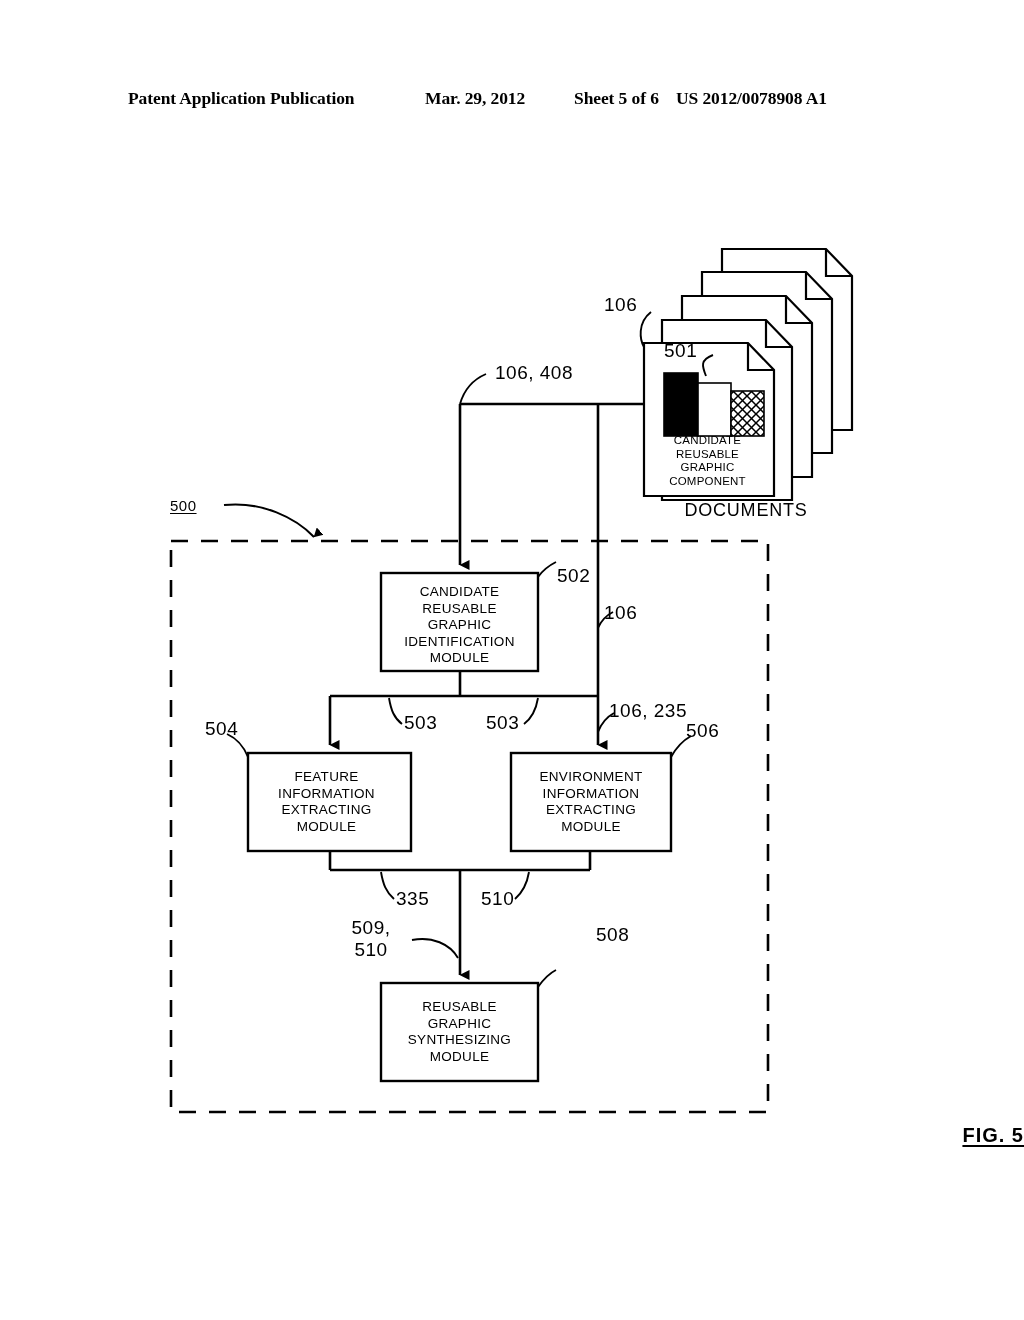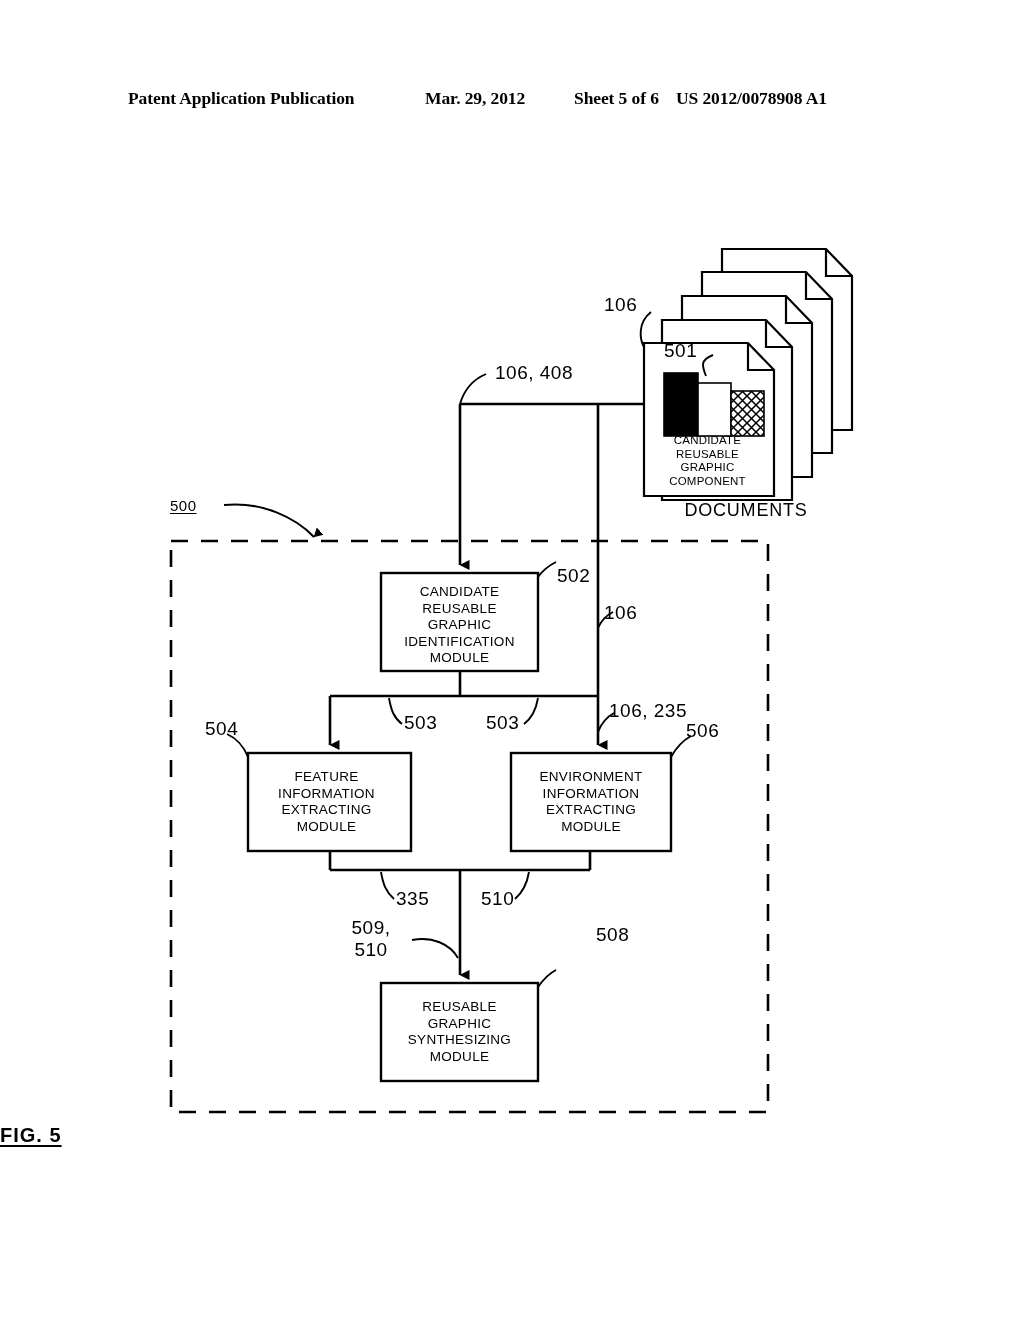--- a/index.html
+++ b/index.html
@@ -95,21 +95,21 @@
     letter-spacing: 0.5px;
     text-decoration: underline;
     text-underline-offset: 2px;
   }
 
   #fig-caption {
     position: absolute;
     left: 0;
     top: 1124px;
     width: 1024px;
-    text-align: left;
+    text-align: right;
     font-family: "Liberation Sans", sans-serif;
     font-size: 20px;
     font-weight: bold;
     letter-spacing: 1px;
   }
   #fig-caption span {
     text-decoration: underline;
     text-underline-offset: 3px;
   }
 

